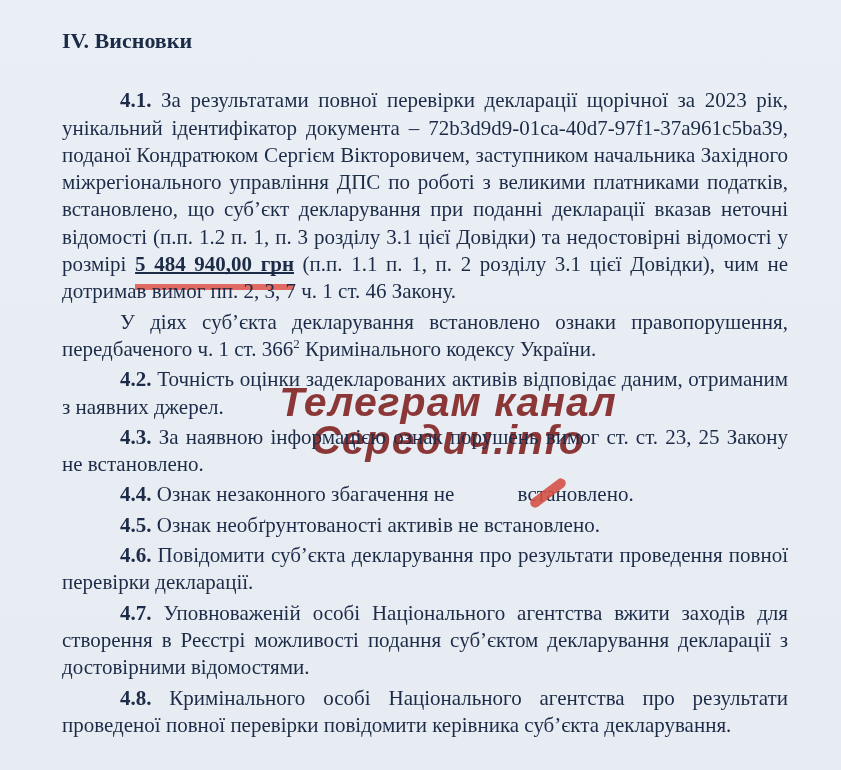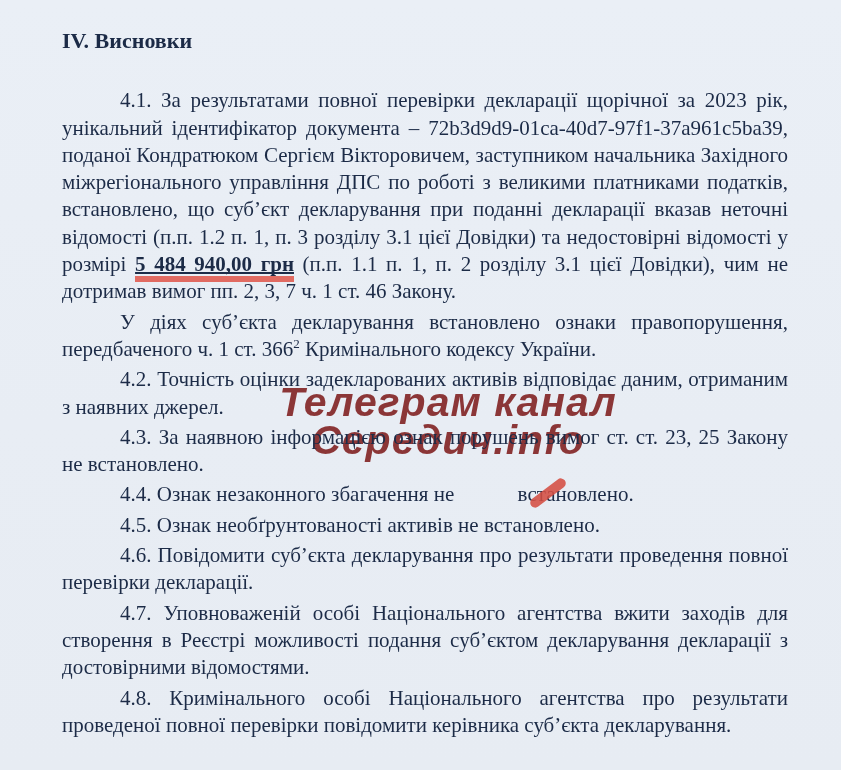--- a/index.html
+++ b/index.html
@@ -51,41 +51,41 @@
     margin: 27px 0 33px 0;
     text-align: left;
     font-size: 22px;
     font-weight: bold;
   }
   p.para {
     margin: 0 0 3px 0;
     text-align: justify;
     text-indent: 58px;
   }
-  .num { font-weight: normal; }
+  .num { font-weight: bold; }
   sup.ref {
     font-size: 13px;
     line-height: 0;
   }
   
   .red-underline {
     text-decoration-color: rgba(223, 84, 72, 0.82);
     text-decoration-thickness: 6px;
     text-underline-offset: 5px;
     text-decoration-skip-ink: none;
   }
   
   .amount {
     font-weight: bold;
     white-space: nowrap;
     text-decoration: underline;
     text-decoration-thickness: 1.5px;
     text-decoration-skip-ink: none;
     border-bottom: 6px solid rgba(223, 84, 72, 0.85);
-    padding-bottom: 0px;
+    padding-bottom: 8px;
   }
   
   .slash-wrap {
     position: relative;
     display: inline-block;
   }
   .red-slash {
     position: absolute;
     left: 40%;
     top: 42%;

